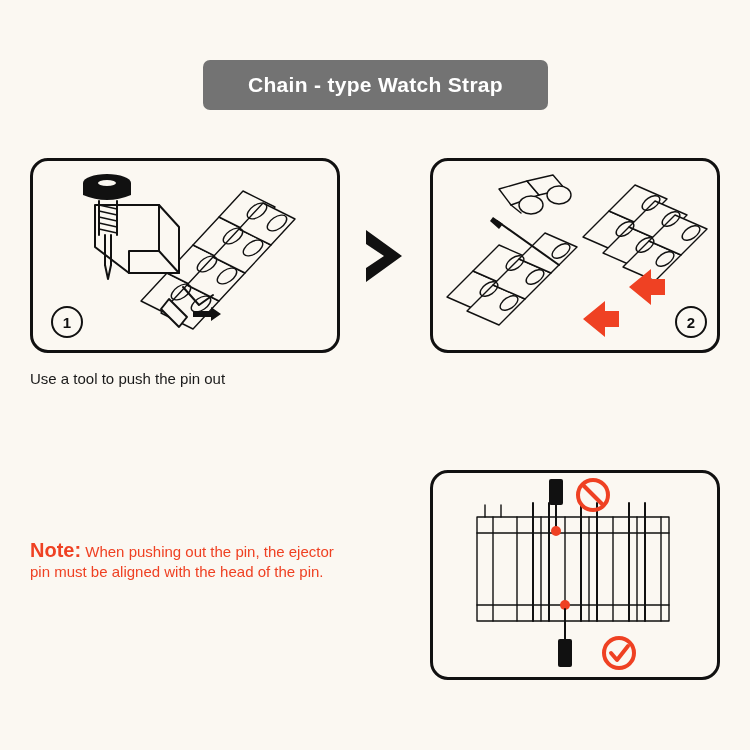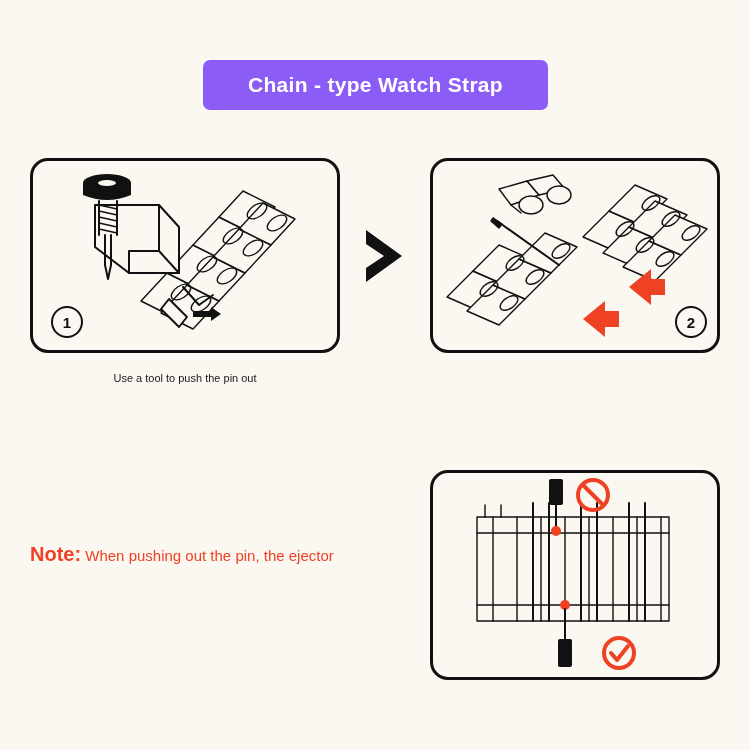--- a/index.html
+++ b/index.html
@@ -20,21 +20,21 @@
     height: 750px;
   }
 
   
   .title-banner {
     position: absolute;
     left: 203px;
     top: 60px;
     width: 345px;
     height: 50px;
-    background: #8b5cf6;
+    background: #737373;
     border-radius: 7px;
     display: flex;
     align-items: center;
     justify-content: center;
   }
   .title-banner span {
     color: #ffffff;
     font-size: 21px;
     font-weight: bold;
     letter-spacing: 0.3px;
@@ -64,22 +64,22 @@
     font-size: 15px;
     font-weight: bold;
     color: #111;
     background: #fbf8f2;
   }
   #badge-1 { left: 18px;  top: 145px; }
   #badge-2 { left: 242px; top: 145px; }
 
   .caption {
     position: absolute;
-    text-align: center;
-    font-size: 11px;
+    text-align: left;
+    font-size: 15px;
     color: #1a1a1a;
     line-height: 21px;
   }
   #caption-1 { left: 30px;  top: 368px; width: 310px; }
   #caption-2 { left: 425px; top: 368px; width: 300px; }
 
   
   .big-arrow {
     position: absolute;
     left: 358px;
@@ -89,21 +89,21 @@
   }
 
   
   .note {
     position: absolute;
     left: 30px;
     top: 540px;
     width: 390px;
     color: #ef4123;
     font-size: 15px;
-    line-height: 28px;
+    line-height: 20px;
   }
   .note .note-label {
     font-size: 20px;
     font-weight: bold;
   }
   .note .note-body { font-size: 15px; }
 
   svg { display: block; }
   .ln { fill: none; stroke: #111; stroke-width: 2; stroke-linejoin: round; stroke-linecap: round; }
   .ln-thin { fill: none; stroke: #111; stroke-width: 1.4; stroke-linejoin: round; stroke-linecap: round; }
@@ -221,21 +221,21 @@
         <path d="M196 126 L218 108 L218 118 L232 118 L232 134 L218 134 L218 144 Z"></path>
         <path d="M150 158 L172 140 L172 150 L186 150 L186 166 L172 166 L172 176 Z"></path>
       </g>
     </svg>
     <div class="step-badge" id="badge-2">2</div>
   </div>
 
   <div class="note">
     <span class="note-label">Note:</span>
     <span class="note-body">When pushing out the pin, the ejector</span><br>
-    <br>
+    <span class="note-body">pin must be aligned with the head of the pin.</span><br>
   </div>
 
   <div class="panel" id="panel-3">
     <svg width="284" height="204" viewBox="0 0 284 204">
 
       <g class="ln-thin">
         <rect class="wh ln-thin" x="44" y="44" width="192" height="104"></rect>
         <path class="ln-thin" d="M44 60 L236 60 M44 132 L236 132"></path>
         <path class="ln-thin" d="M60 44 L60 148 M84 44 L84 148 M108 44 L108 148 M132 44 L132 148 M156 44 L156 148 M180 44 L180 148 M204 44 L204 148 M228 44 L228 148"></path>
 

